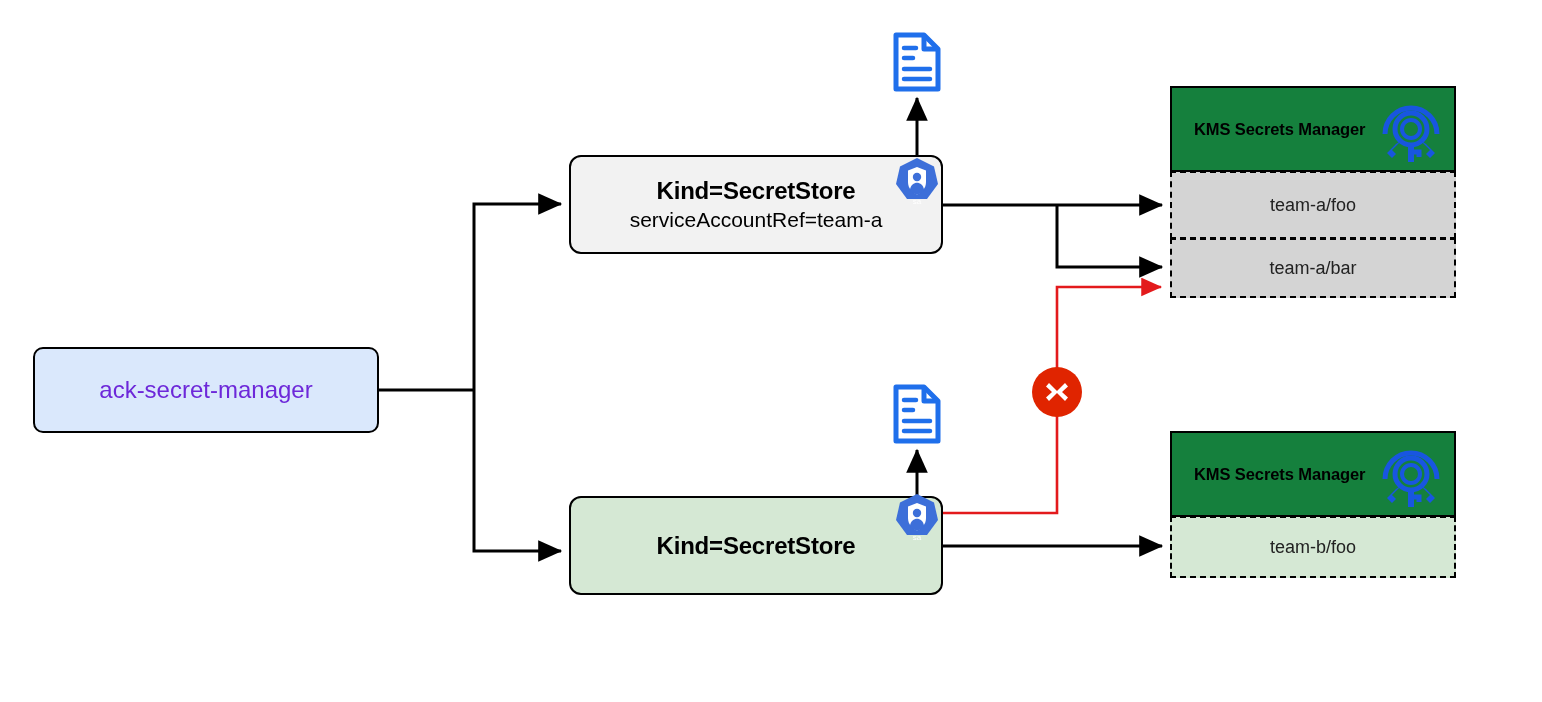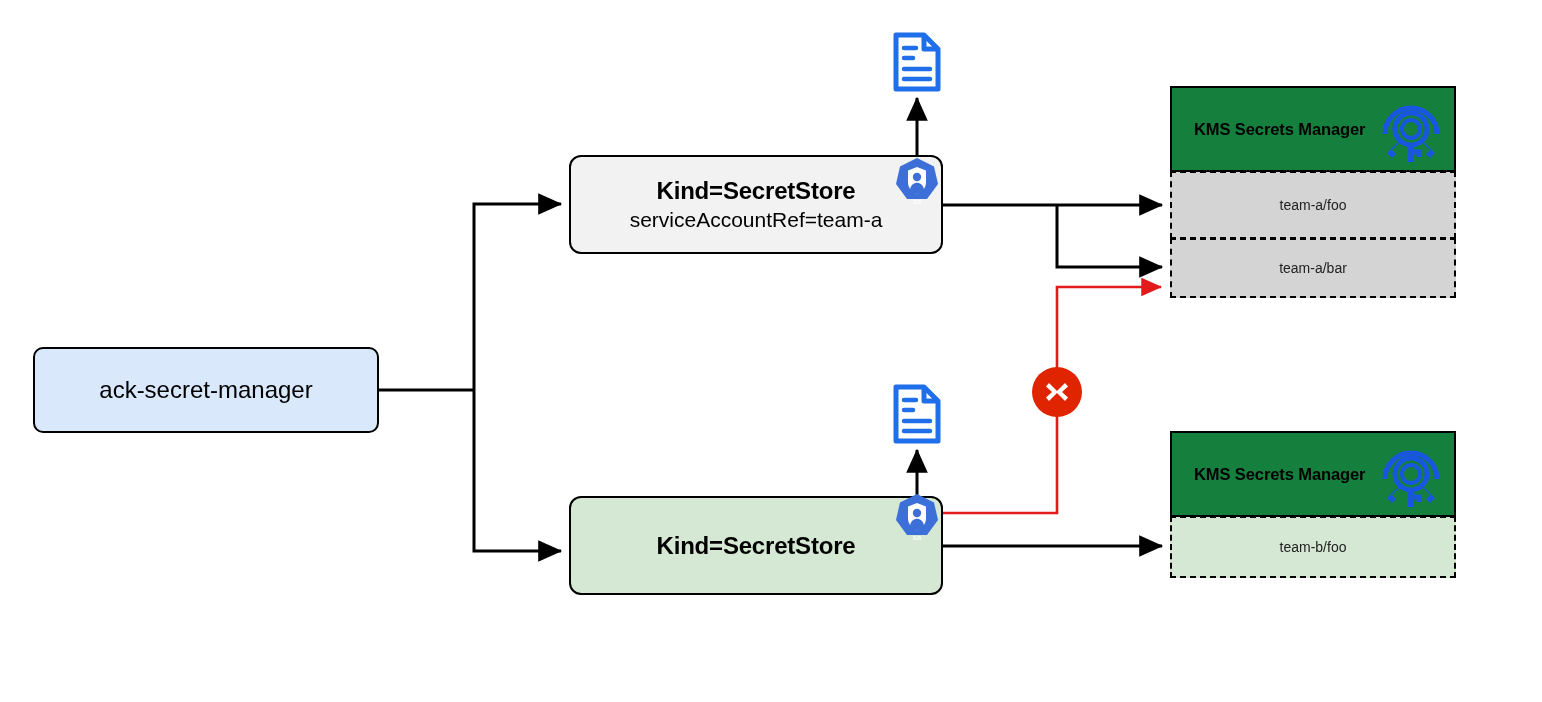--- a/index.html
+++ b/index.html
@@ -54,21 +54,21 @@
     left: 33px;
     top: 347px;
     width: 346px;
     height: 86px;
     background: #dae8fc;
     border: 2px solid #000000;
     border-radius: 10px;
   }
   #ack-box .label {
     font-size: 24px;
-    color: #000000;
+    color: #6d28d9;
   }
 
   
   .store-box {
     width: 374px;
     height: 99px;
   }
   #store-a {
     left: 569px;
     top: 155px;
@@ -115,21 +115,21 @@
     top: 6px;
     width: 74px;
     height: 74px;
   }
   .kms-row {
     box-sizing: border-box;
     border: 2.5px dashed #000000;
     display: flex;
     align-items: center;
     justify-content: center;
-    font-size: 14px;
+    font-size: 18px;
     color: #222222;
     margin-top: -1px;
   }
 
   #kms-a { left: 1170px; top: 86px; width: 286px; }
   #kms-a .kms-row { background: #d4d4d4; }
   #kms-a .row-foo { height: 68px; }
   #kms-a .row-bar { height: 60px; align-items: center; }
 
   #kms-b { left: 1170px; top: 431px; width: 286px; }

